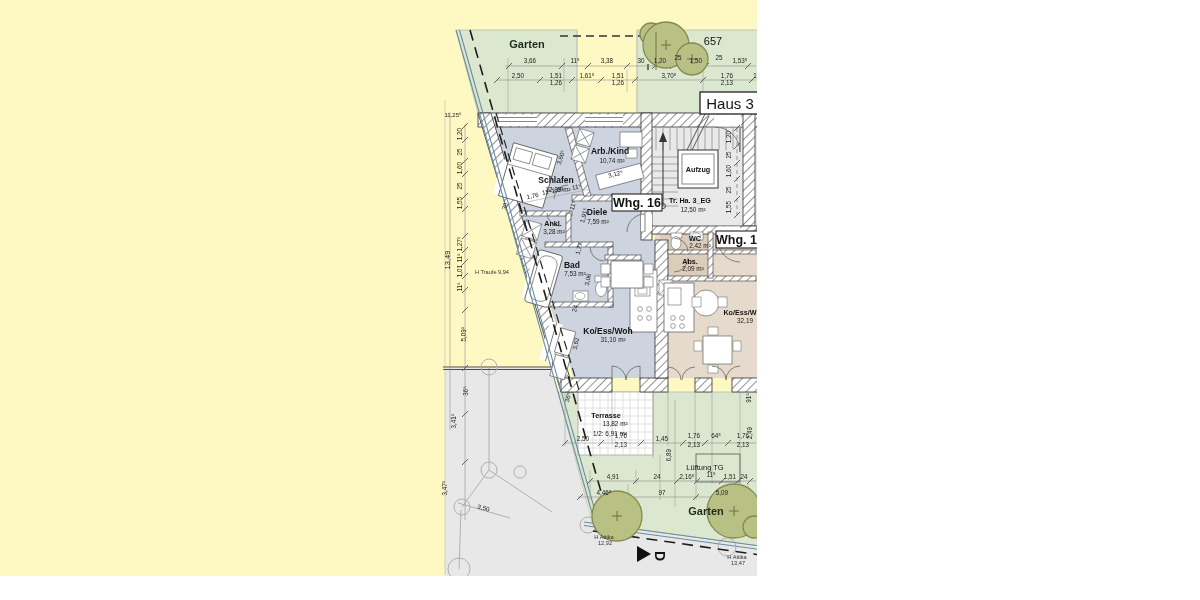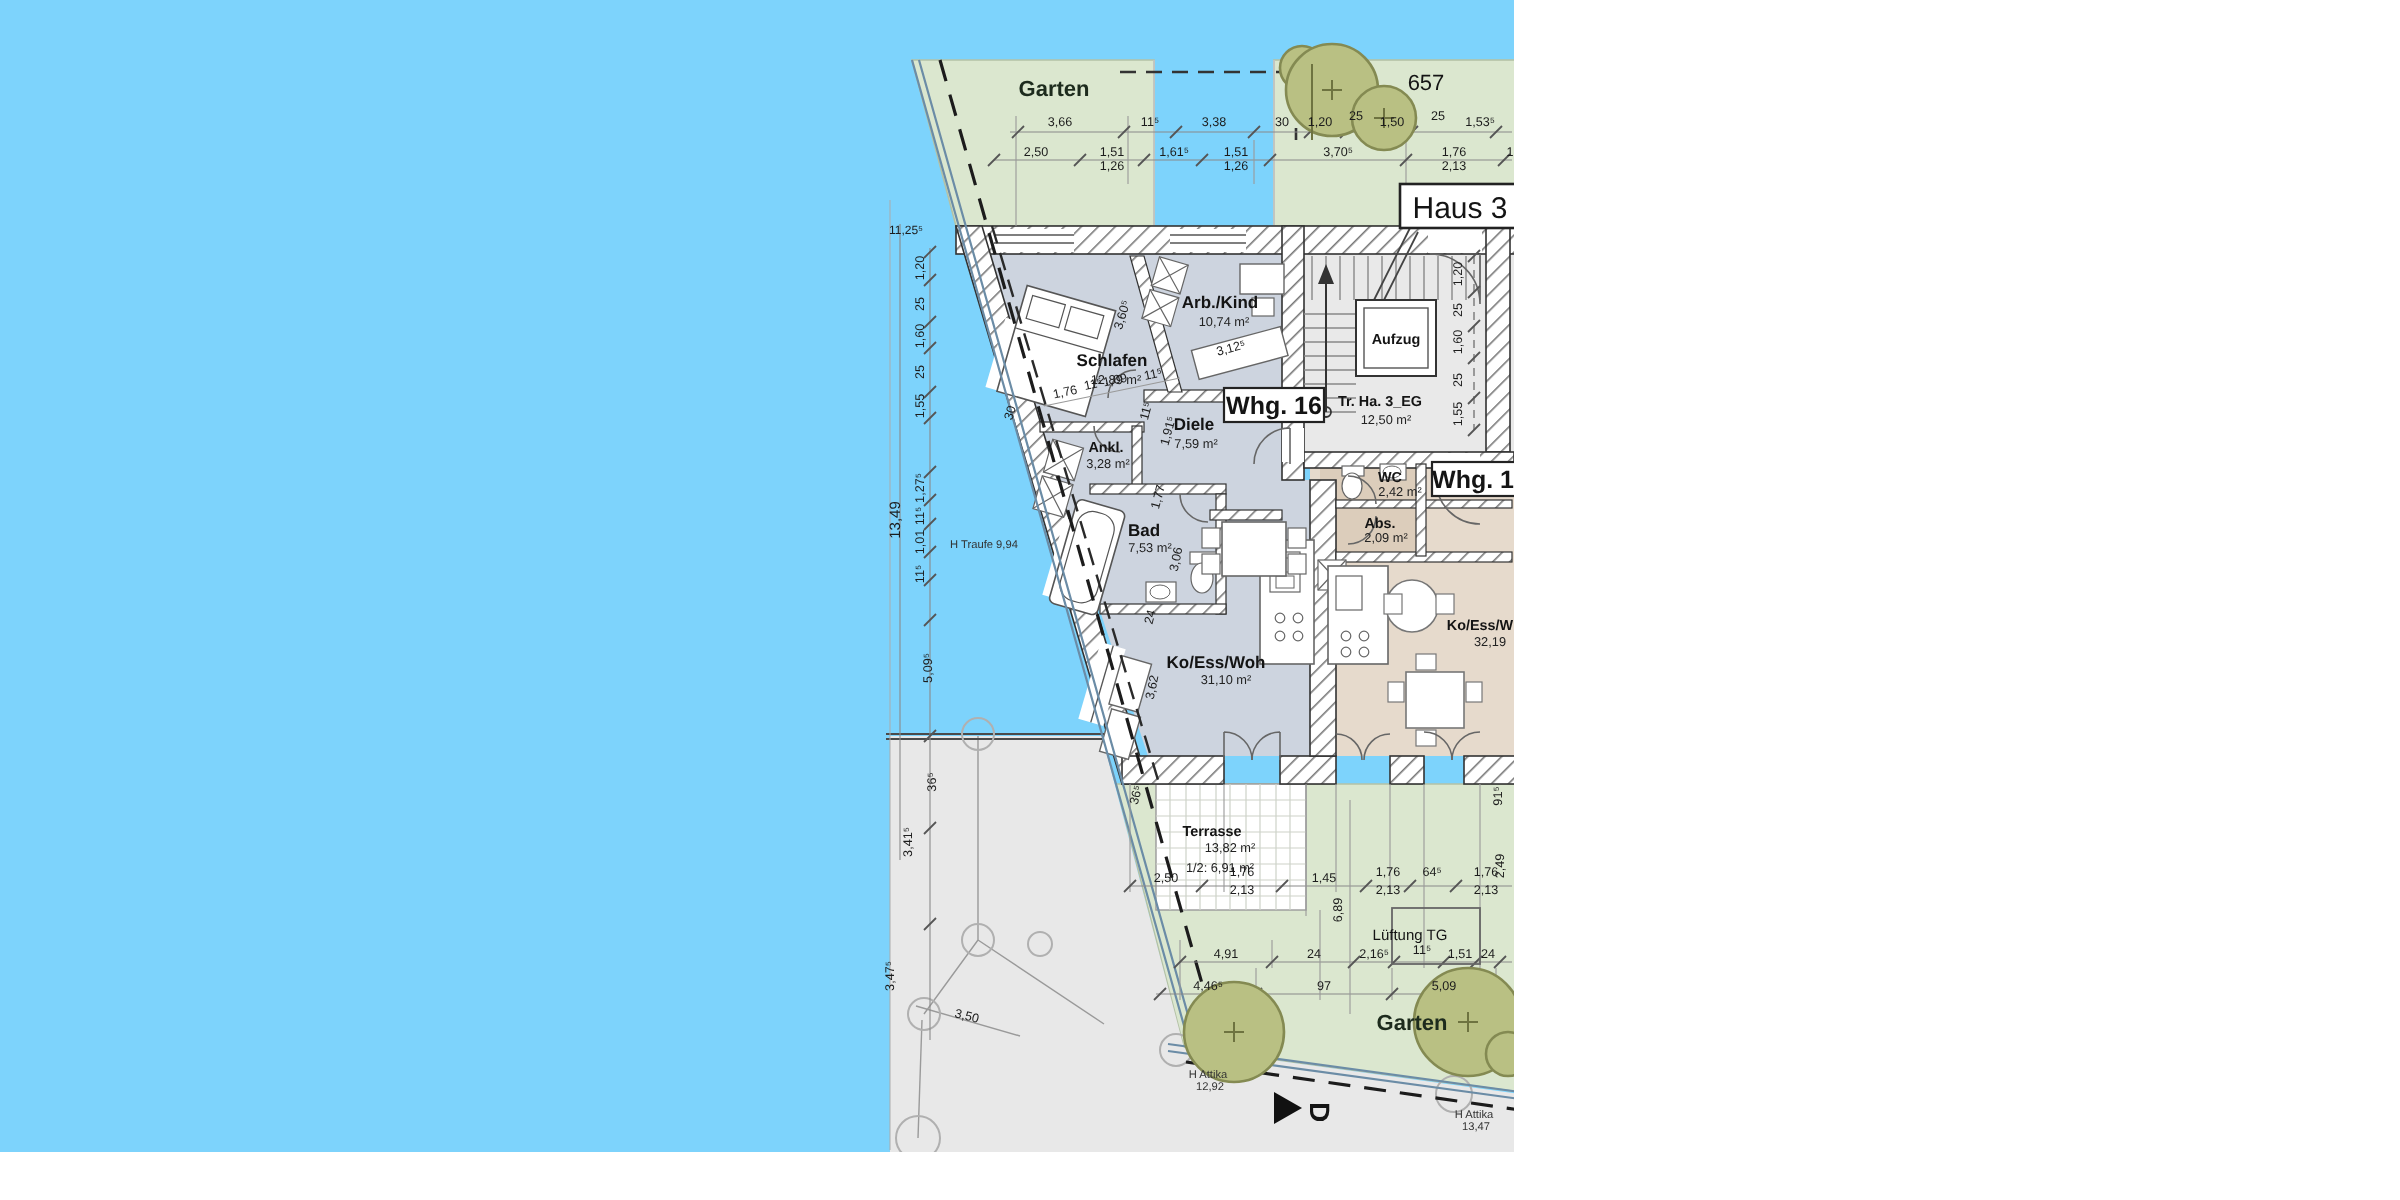--- a/index.html
+++ b/index.html
@@ -1,16 +1,16 @@
 <!DOCTYPE html>
 <html><head>
 <meta charset="utf-8">
 <style>
   html,body{margin:0;padding:0;background:#fff;}
-  #canvas{position:relative;width:1200px;height:600px;background:#7dd3fc;overflow:hidden;
+  #canvas{position:relative;width:1200px;height:600px;background:#fef9c3;overflow:hidden;
           font-family:"Liberation Sans",sans-serif;}
   svg{position:absolute;left:0;top:0;}
   text{font-family:"Liberation Sans",sans-serif;fill:#141414;}
   .dim{font-size:6.3px;fill:#1c1c1c;text-anchor:middle;}
   .t-room{font-size:8.5px;font-weight:bold;text-anchor:middle;}
   .t-room-sm{font-size:7.2px;font-weight:bold;text-anchor:middle;}
   .t-area{font-size:6.4px;text-anchor:middle;fill:#222;}
   .t-whg{font-size:12.5px;font-weight:bold;text-anchor:middle;}
   .t-huge{font-size:15px;text-anchor:middle;}
   .t-big{font-size:11px;font-weight:bold;text-anchor:middle;fill:#1d2b1d;}

